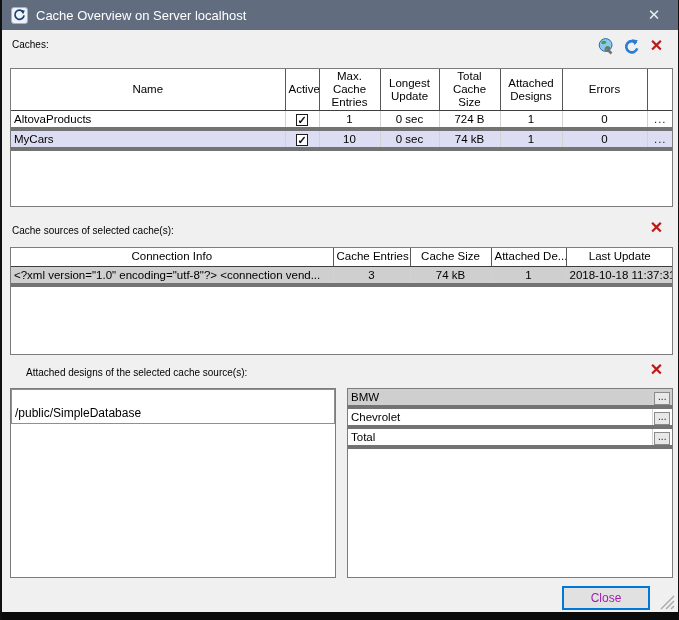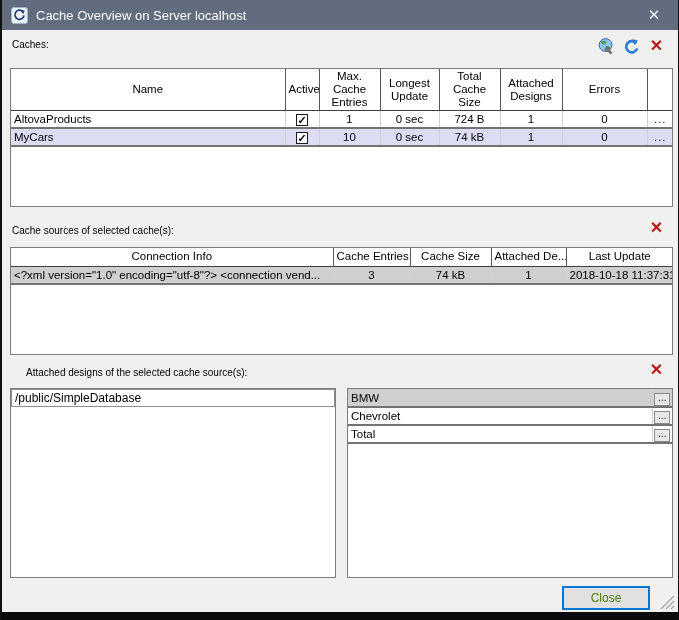--- a/index.html
+++ b/index.html
@@ -36,21 +36,21 @@
   table.grid { border-collapse:collapse; table-layout:fixed; width:100%;
     font-size:11.5px; color:#000; }
   table.grid th {
     background:#ffffff; font-weight:normal; text-align:center;
     border-right:1px solid #585858; border-bottom:1px solid #3f3f3f;
     padding:1px 3px; line-height:13px; height:18px; overflow:hidden; white-space:nowrap;
   }
   table.grid th.tall { height:30px; white-space:normal; }
   table.grid th.left { text-align:center; }
   table.grid td {
-    border-right:1px solid #d2d2d2; border-bottom:2px solid #737373;
+    border-right:1px solid #d2d2d2; border-bottom:4px solid #737373;
     padding:1px 3px; height:17px; text-align:center;
     overflow:hidden; white-space:nowrap; line-height:14px;
   }
   table.grid td.left { text-align:left; }
   table.grid td:last-child, table.grid th:last-child { border-right:none; }
   table.grid td.dark-sep { border-left:1px solid #4a4a4a; }
   tr.sel-lav td { background:#dcdcf2; }
   tr.sel-gray td { background:#cfcfcf; }
 
   .checkbox {
@@ -62,29 +62,29 @@
   .mini-btn {
     display:inline-block; width:16px; height:13px; background:#e8e8e8;
     border:1px solid #8a8a8a; font-size:10px; line-height:7px; color:#222; text-align:center;
   }
 
   
   .listbox {
     position:absolute; background:#fff; border:1px solid #7c7c7c; font-size:12px;
   }
   .listbox .item {
-    height:18px; line-height:17px; padding:0 3px; border:1px solid #8f8f8f;
+    height:35px; line-height:17px; padding:15px 3px; border:1px solid #8f8f8f;
     white-space:nowrap; overflow:hidden;
   }
 
   
   .close-btn {
     position:absolute; left:560px; top:586px; width:88px; height:24px;
     background:#e1e1e1; border:2px solid #0078d7; font-size:12px;
-    font-family:"Liberation Sans", sans-serif; color:#4d7c0f;
+    font-family:"Liberation Sans", sans-serif; color:#a21caf;
   }
   .grip { position:absolute; right:3px; top:593px; width:17px; height:17px; }
   .bottom-edge { position:absolute; left:0; bottom:0; width:100%; height:8px; background:#0b0b0b; }
 </style>
 </head>
 <body>
 
 <div id="window">
 
   <div class="titlebar">

